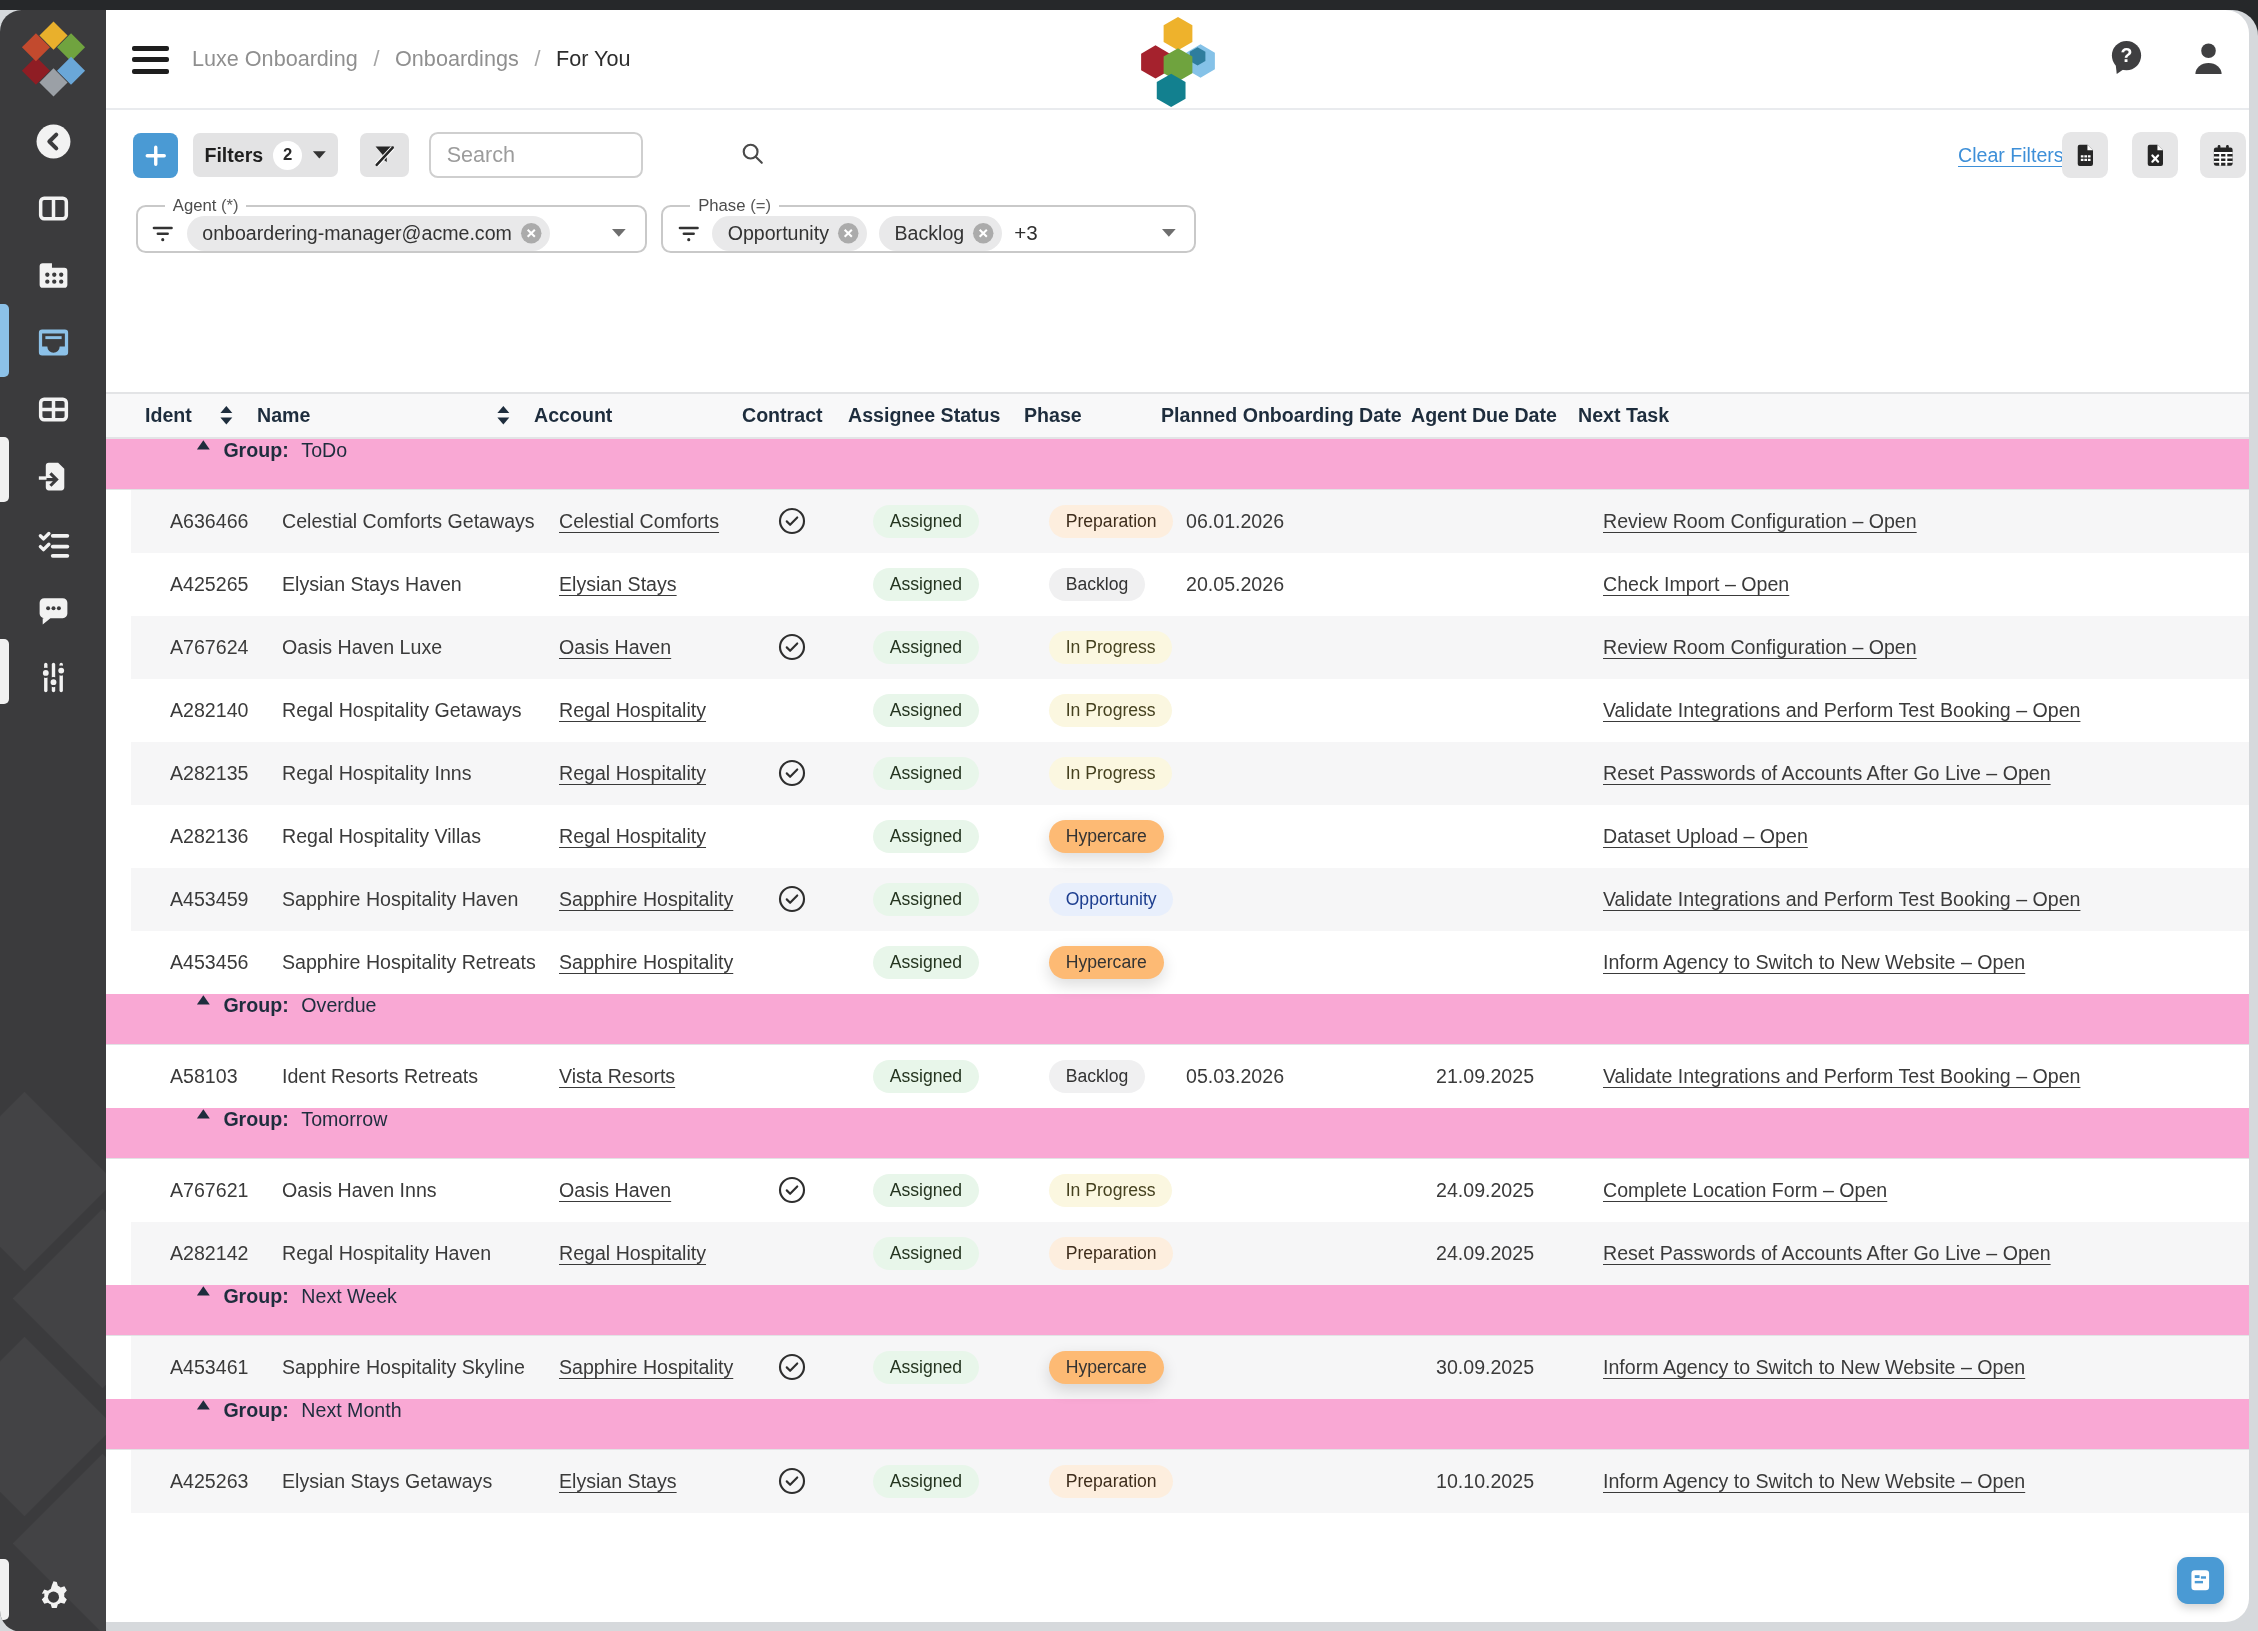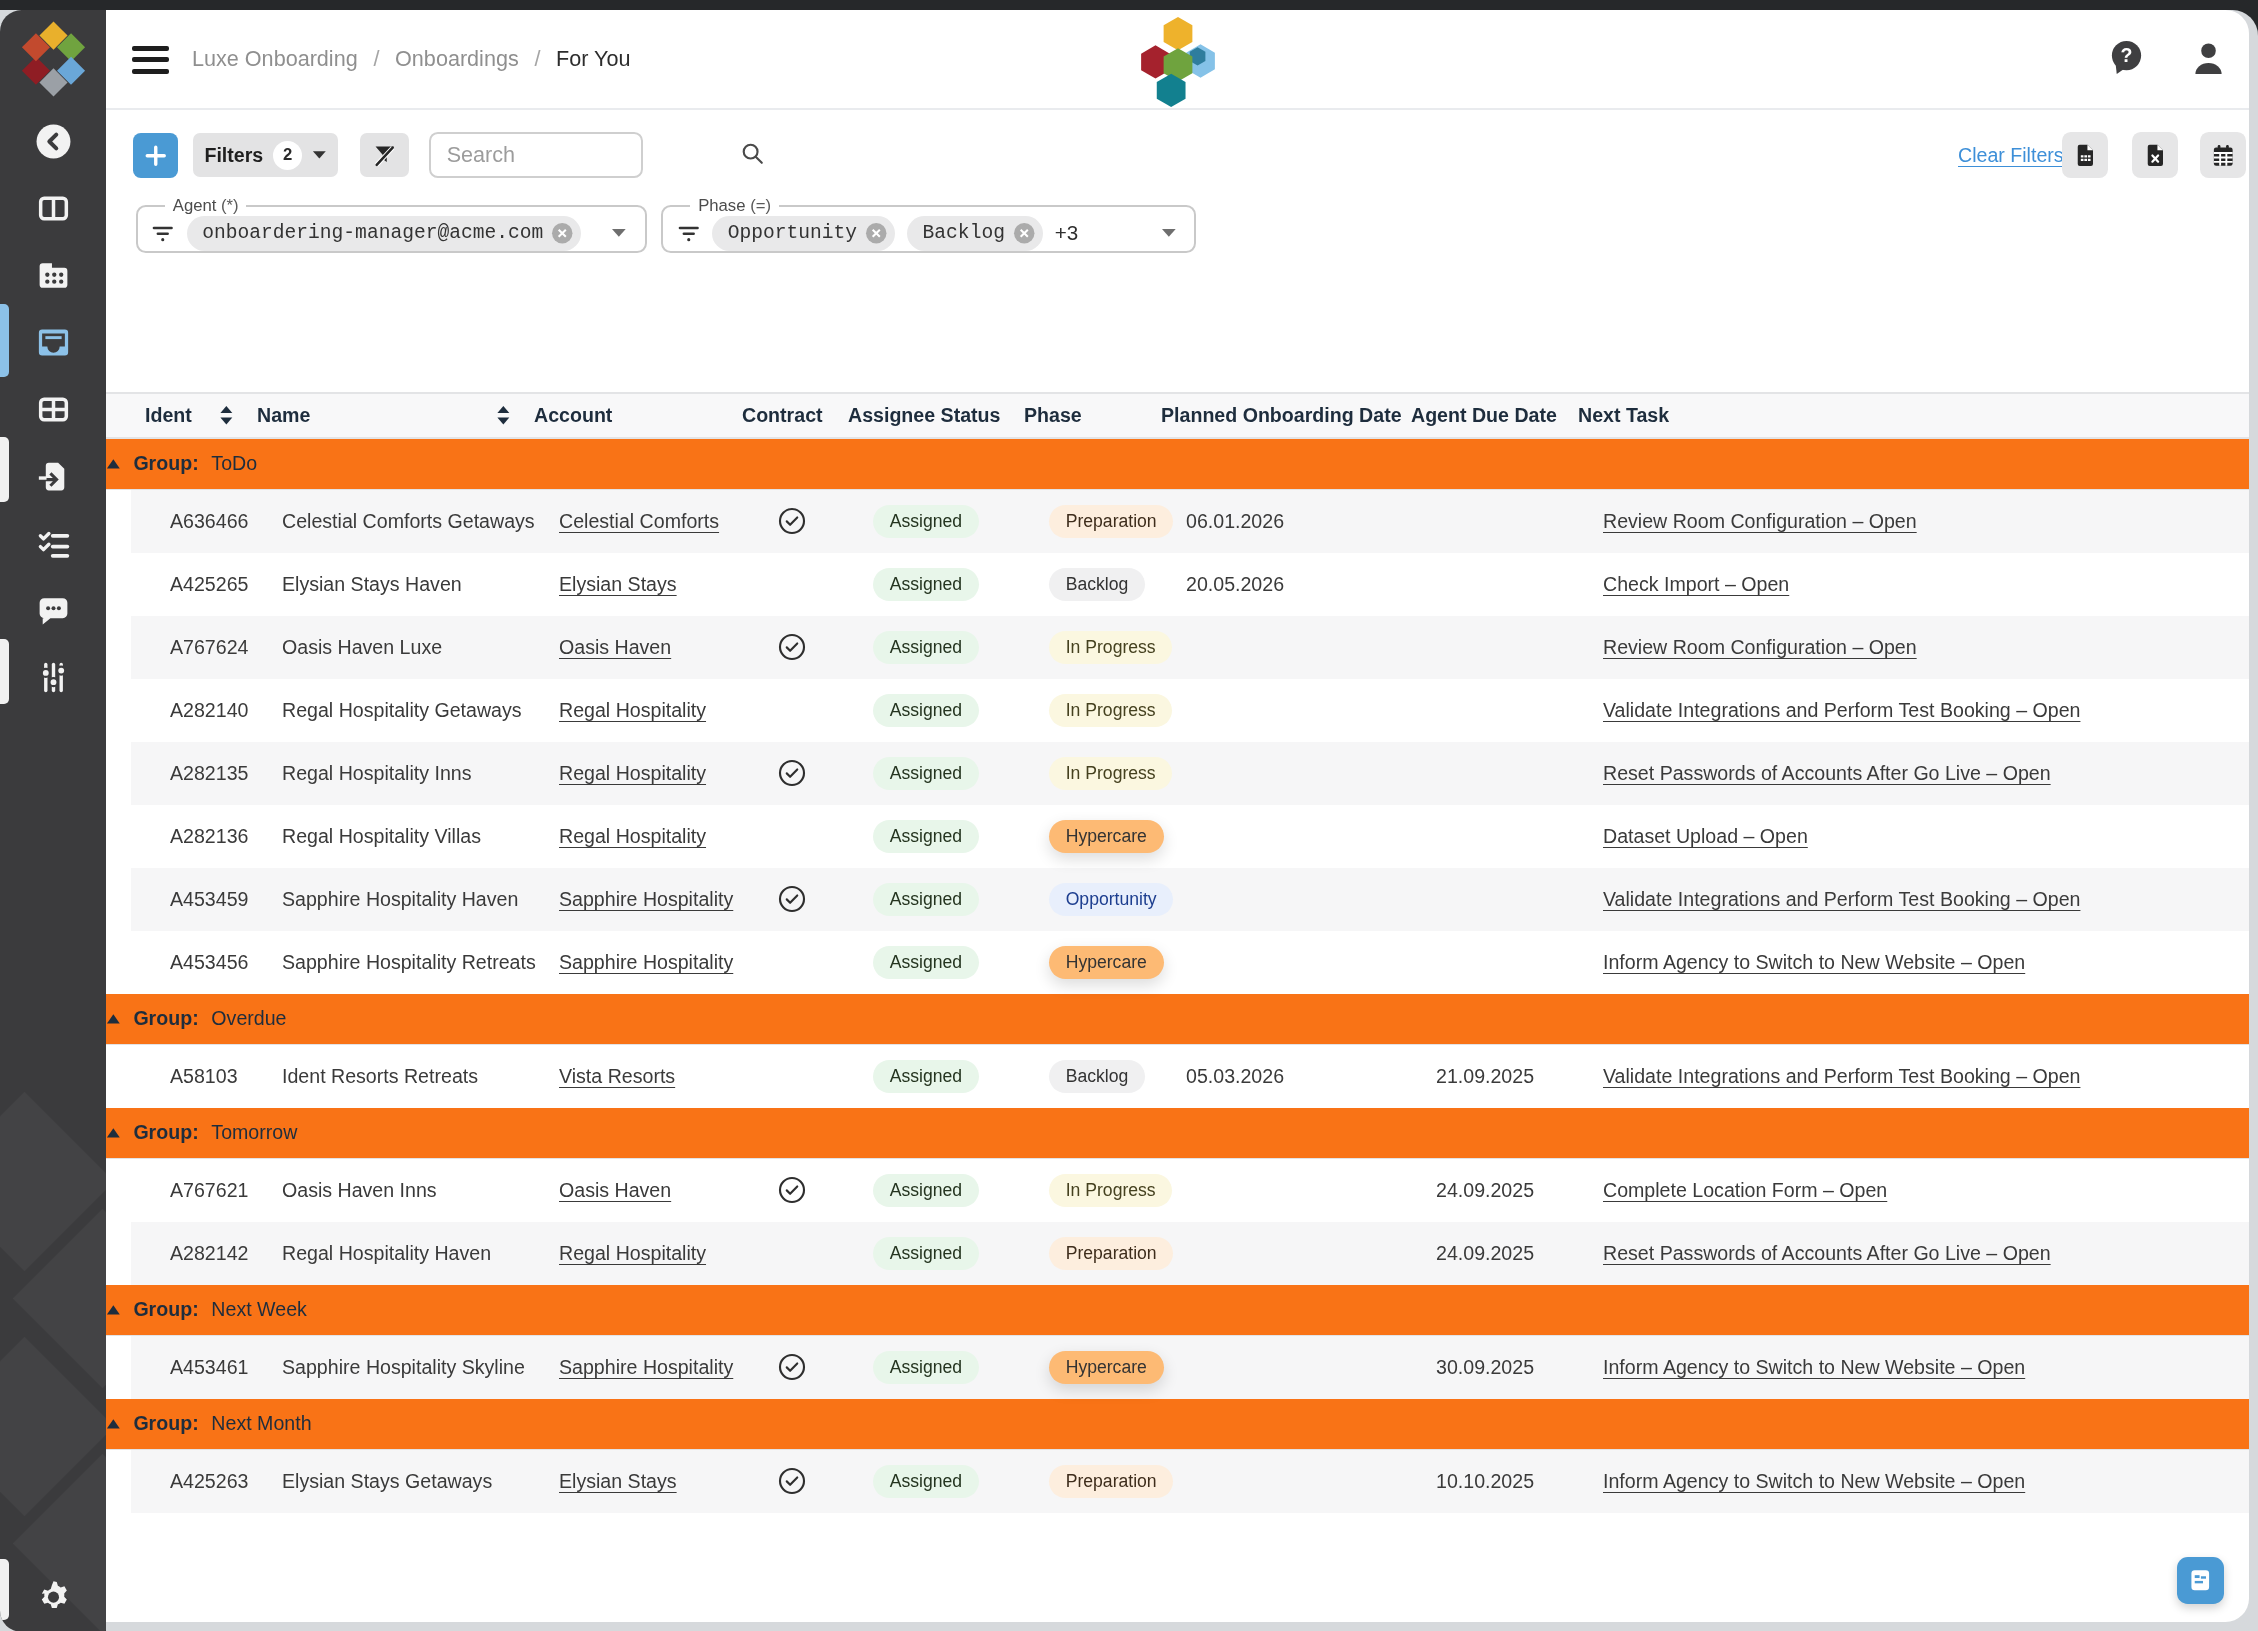--- a/index.html
+++ b/index.html
@@ -53,32 +53,32 @@
   .exp1 { left:1956px; } .exp2 { left:2026px; } .exp3 { left:2094px; }
 
   
   .filter-fields { position:absolute; top:86px; left:0; right:0; height:59px; }
   fieldset { position:absolute; top:0; height:57px; border:2px solid #c9c9c9; border-radius:9.8px; padding:0 13.7px; display:flex; align-items:center; background:#fff; }
   .fs-agent { left:21.6px; width:511px;margin-left:8px; }
   .fs-phase { left:555px; width:535px; }
   legend { margin-left:13.7px; padding:0 7.8px; font-size:16.7px; color:#4c4c4c; }
   legend .op { color:#5a5a5a; }
   .fs-body { display:flex; align-items:center; width:100%; gap:11.8px; }
-  .chip { display:flex; align-items:center; gap:7.8px; background:#e9e9ea; border-radius:18.6px; height:35px; padding:0 7.8px 0 15.7px; font-size:19.6px; color:#333; white-space:nowrap;font-family:Liberation Mono, monospace; }
+  .chip { display:flex; align-items:center; gap:7.8px; background:#e9e9ea; border-radius:18.6px; height:35px; padding:0 7.8px 0 15.7px; font-size:19.6px; color:#333; white-space:nowrap; }
   .chip-x { cursor:pointer; display:flex; }
   .more-count { font-size:20.6px; color:#2f2f2f; }
   .fs-caret { margin-left:auto; cursor:pointer; display:flex; padding-right:3.9px; }
 
   
   .tablewrap { position:absolute; top:282px; left:0; right:0; }
   .grid-row { display:grid; grid-template-columns:112px 277px 208px 106px 176px 137px 250px 167px 1fr; align-items:center; padding-left:39px; padding-right:23.5px; }
   .thead { height:47px; background:#f8f8f9; border-top:2px solid #e3e4e6; border-bottom:2px solid #e3e4e6; }
   .th { font-size:19.6px; font-weight:700; color:#1e2d3d; display:flex; align-items:center; }
   .th .sort { margin-left:auto; margin-right:23.5px; cursor:pointer; display:flex; }
-  .group-row { height:51px; background:#f97316; border-bottom:1px solid #e2e3e5; display:flex; align-items:center; gap:12.7px; cursor:pointer; }
+  .group-row { height:51px; background:#f9a8d4; border-bottom:1px solid #e2e3e5; display:flex; align-items:flex-start; gap:12.7px; padding-left:90px; cursor:pointer; }
   .g-prefix { font-size:19.6px; font-weight:700; color:#1e2d3d; }
   .g-name { font-size:19.6px; color:#1e2d3d; }
   .row { height:63px; background:#ffffff;margin-left:25px; }
   .row.shaded { background:#f6f6f7; }
   .cell { font-size:19.6px; color:#3a3a3a; white-space:nowrap; overflow:hidden; text-overflow:ellipsis; }
   .cell-link { color:#3a3a3a; text-decoration:underline; text-underline-offset:3.9px; cursor:pointer; }
   .c-contract { display:flex; }
   .c-contract svg { margin-left:9.8px; }
   .badge { display:inline-block; padding:7.8px 16.7px; border-radius:17.6px; font-size:17.6px; line-height:1; }
   .badge-assigned { background:#e8f6ea; color:#24341f; }

